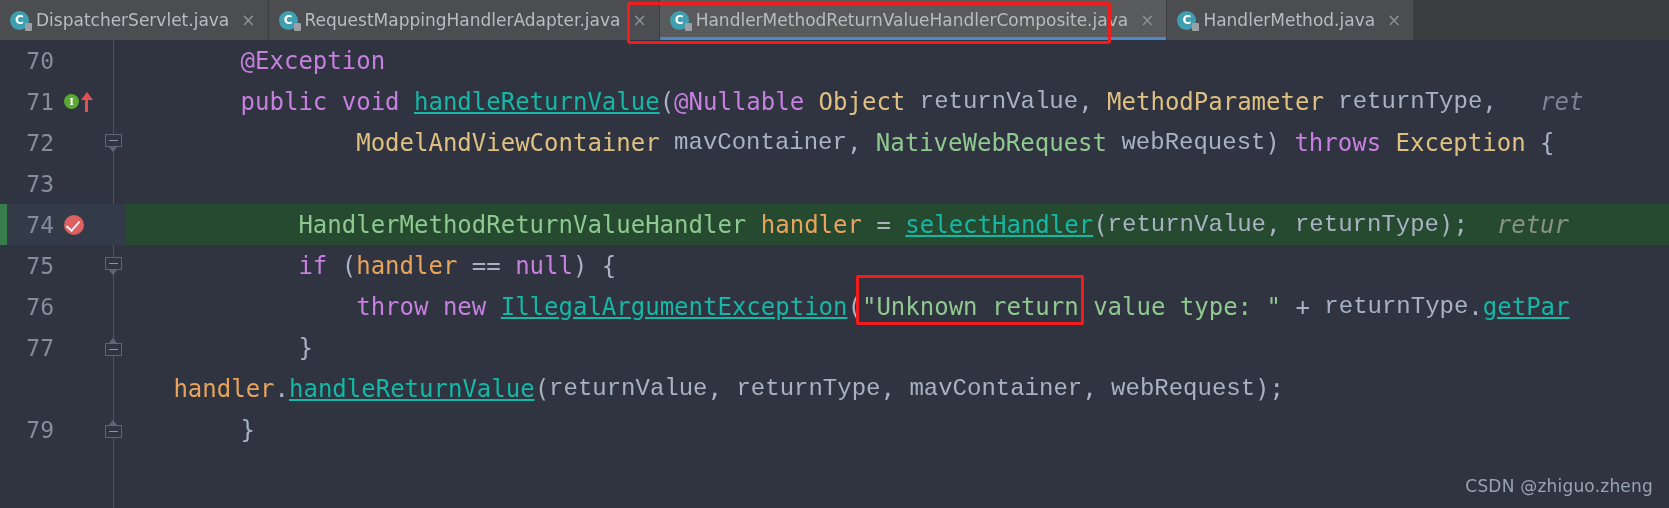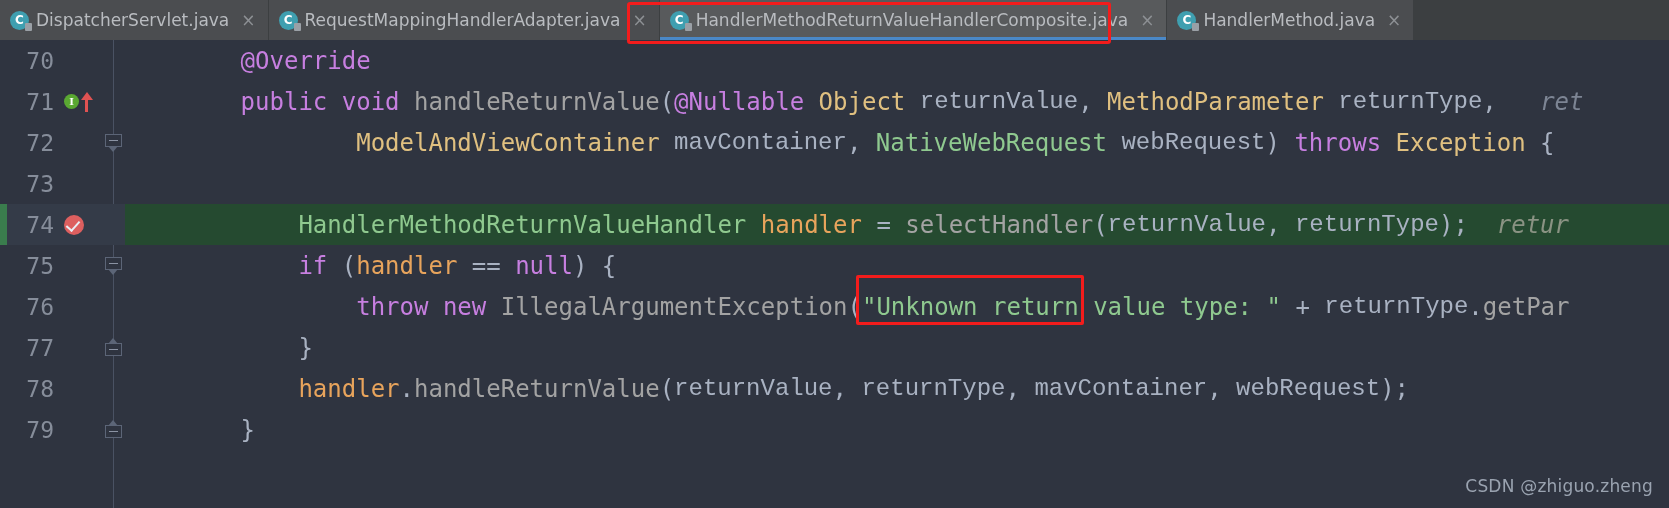--- a/index.html
+++ b/index.html
@@ -231,21 +231,21 @@
   
   .diffbar {
     position: absolute;
     left: 0; width: 7px; height: 41px;
     background: #3a7d4d;
   }
 
   
   .kw   { color: #c77fe0; }
   .anno { color: #c77fe0; }
-  .mth  { color: #a3a3a3; }
+  .mth  { color: #14b8a6; text-decoration: underline; }
   .cls  { color: #e0c080; }
   .iface{ color: #8fc98f; }
   .var  { color: #a9b2c2; font-family: Liberation Mono, monospace; }
   .lvar { color: #e8a45c; }
   .str  { color: #8fc98f; }
   .pun  { color: #a9b2c2; }
   .hint { color: #7d8594; font-style: italic; }
   .row.added .hint { color: #8a9383; }
 
   
@@ -298,21 +298,21 @@
 <div class="tab-annot"></div>
 
 <div class="editor">
   <div class="foldstrip"></div>
   <div id="lines">
       <div class="row">
         <div class="gutter">
           <div class="lnum">70</div>
           <div class="gicons"></div>
         </div>
-        <div class="codearea"><span class="pun">        </span><span class="anno">@Override</span></div>
+        <div class="codearea"><span class="pun">        </span><span class="anno">@Exception</span></div>
       </div>
       <div class="row">
         <div class="gutter">
           <div class="lnum">71</div>
           <div class="gicons">
             <span class="ico-impl">I</span>
             <span class="ico-arrow"></span>
           </div>
         </div>
         <div class="codearea"><span class="pun">        </span><span class="kw">public</span><span class="pun"> </span><span class="kw">void</span><span class="pun"> </span><span class="mth">handleReturnValue</span><span class="pun">(</span><span class="anno">@Nullable</span><span class="pun"> </span><span class="cls">Object</span><span class="pun"> </span><span class="var">returnValue</span><span class="pun">, </span><span class="cls">MethodParameter</span><span class="pun"> </span><span class="var">returnType</span><span class="pun">,   </span><span class="hint">ret</span></div>
@@ -356,24 +356,20 @@
         <div class="codearea"><span class="pun">                </span><span class="kw">throw</span><span class="pun"> </span><span class="kw">new</span><span class="pun"> </span><span class="mth">IllegalArgumentException</span><span class="pun">(</span><span class="str">"Unknown return value type: "</span><span class="pun"> + </span><span class="var">returnType</span><span class="pun">.</span><span class="mth">getPar</span></div>
       </div>
       <div class="row">
         <div class="gutter">
           <div class="lnum">77</div>
           <div class="gicons"></div>
         </div>
         <div class="codearea"><span class="pun">            }</span></div>
       </div>
       <div class="row">
-        <div class="gutter">
-          <div class="lnum">78</div>
-          <div class="gicons"></div>
-        </div>
         <div class="codearea"><span class="pun">            </span><span class="lvar">handler</span><span class="pun">.</span><span class="mth">handleReturnValue</span><span class="pun">(</span><span class="var">returnValue</span><span class="pun">, </span><span class="var">returnType</span><span class="pun">, </span><span class="var">mavContainer</span><span class="pun">, </span><span class="var">webRequest</span><span class="pun">);</span></div>
       </div>
       <div class="row">
         <div class="gutter">
           <div class="lnum">79</div>
           <div class="gicons"></div>
         </div>
         <div class="codearea"><span class="pun">        }</span></div>
       </div>
     </div>

